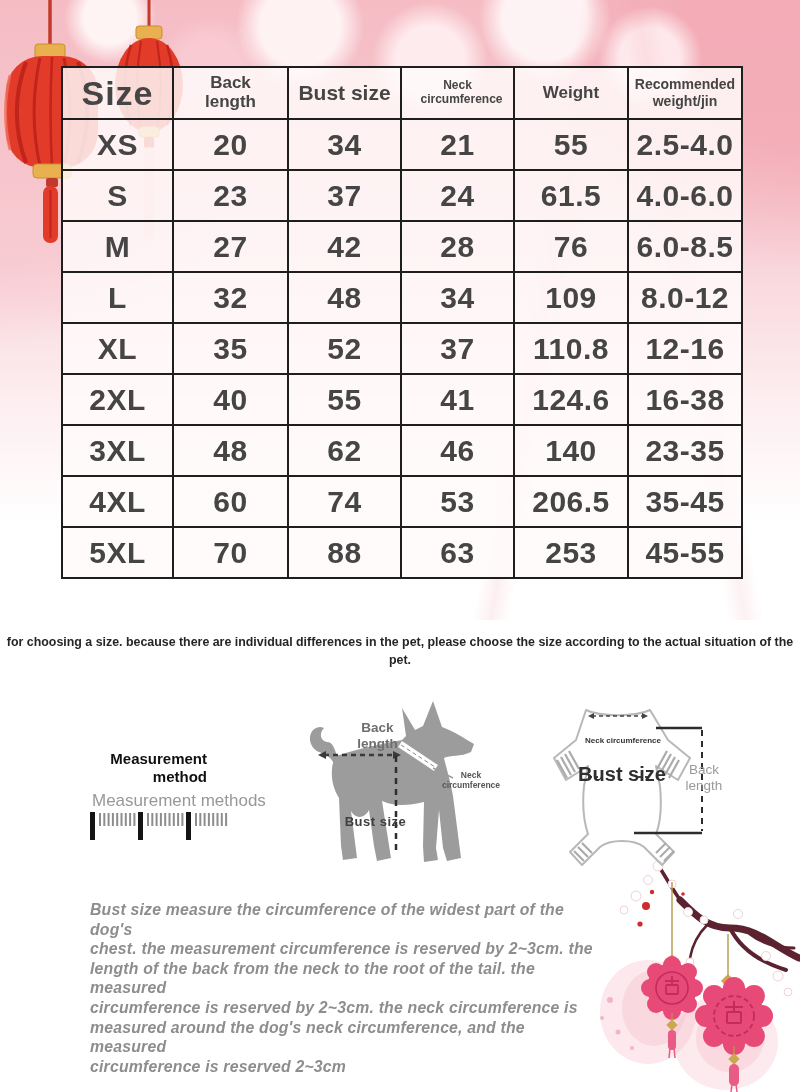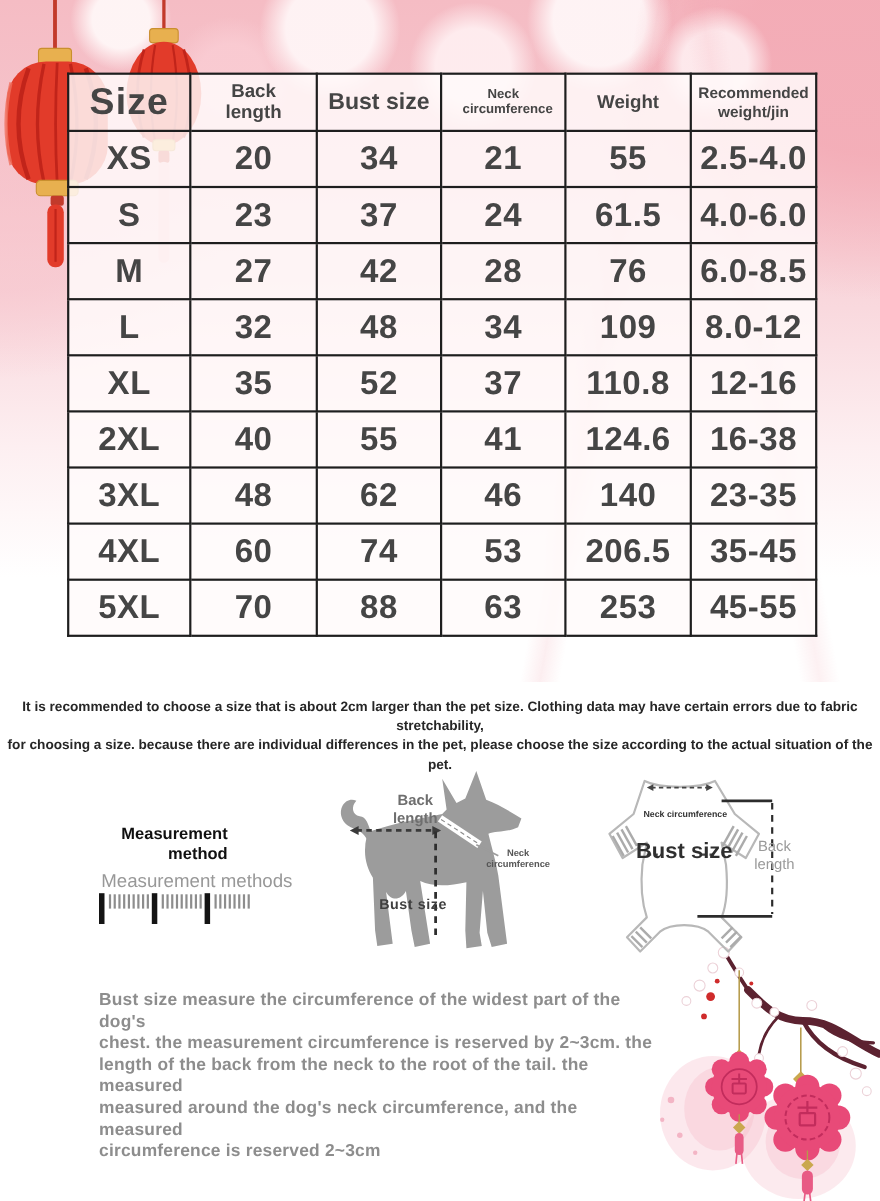--- a/index.html
+++ b/index.html
@@ -64,21 +64,21 @@
   .lab-dog-neck span{display:inline-block;max-width:62px;}
   .lab-dog-bust{left:328px;top:814px;width:95px;font-size:13px;font-weight:bold;color:#3f3f3f;letter-spacing:.5px;}
   .lab-gar-neck{left:573px;top:736px;width:100px;font-size:8px;font-weight:bold;color:#333;}
   .lab-gar-bust{left:567px;top:763px;width:110px;font-size:20px;font-weight:bold;color:#2f2f2f;}
   .lab-gar-back{left:670px;top:762px;width:68px;font-size:13.5px;color:#9a9a9a;line-height:1.15;}
   .lab-gar-back span{display:inline-block;max-width:50px;}
 
   
   .description{
     position:absolute;left:90px;top:900px;width:515px;z-index:3;
-    font-size:15.8px;font-weight:bold;color:#8d8d8d;line-height:19.6px;letter-spacing:.2px;
+    font-size:15.8px;font-weight:bold;color:#8d8d8d;line-height:19.6px;letter-spacing:.2px;font-style:italic;
   }
 
   svg{position:absolute;display:block;}
   #lanterns{left:0;top:0;z-index:1;}
   #ruler{left:90px;top:810px;z-index:3;}
   #dog{left:300px;top:698px;z-index:3;}
   #garment{left:538px;top:700px;z-index:3;}
   #decor{left:588px;top:850px;z-index:2;}
 </style>
 </head>
@@ -206,21 +206,20 @@
           <td>70</td>
           <td>88</td>
           <td>63</td>
           <td>253</td>
           <td>45-55</td>
         </tr>
       </tbody>
   </table>
 
   <div class="disclaimer">
-    <div>It is recommended to choose a size that is about 2cm larger than the pet size. Clothing data may have certain errors due to fabric stretchability,</div>
     <div>for choosing a size. because there are individual differences in the pet, please choose the size according to the actual situation of the pet.</div>
   </div>
 
   <div class="m-heading">Measurement method</div>
   <div class="m-sub">Measurement methods</div>
 
   <svg id="ruler" width="145" height="34" viewBox="0 0 145 34">
       <rect x="0" y="2" width="5" height="28" fill="#141414"></rect>
       <rect x="9" y="3" width="2" height="13" fill="#8d8d8d"></rect>
       <rect x="13.3" y="3" width="2" height="13" fill="#8d8d8d"></rect>
@@ -321,20 +320,21 @@
     <line x1="164" y1="30" x2="164" y2="131" stroke="#2c2c2c" stroke-width="2" stroke-dasharray="6 5"></line>
   </svg>
   <div class="diagram-label lab-gar-neck">Neck circumference</div>
   <div class="diagram-label lab-gar-bust">Bust size</div>
   <div class="diagram-label lab-gar-back"><span>Back length</span></div>
 
   <div class="description">
     <div>Bust size measure the circumference of the widest part of the dog's</div>
     <div>chest. the measurement circumference is reserved by 2~3cm. the</div>
     <div>length of the back from the neck to the root of the tail. the measured</div>
+    <div>circumference is reserved by 2~3cm. the neck circumference is</div>
     <div>measured around the dog's neck circumference, and the measured</div>
     <div>circumference is reserved 2~3cm</div>
   </div>
 
   <svg id="decor" width="212" height="242" viewBox="0 0 212 242">
     <ellipse cx="60" cy="162" rx="48" ry="52" fill="rgba(244,180,195,0.30)"></ellipse>
     <ellipse cx="66" cy="158" rx="32" ry="38" fill="rgba(244,180,195,0.30)"></ellipse>
     <ellipse cx="138" cy="192" rx="52" ry="48" fill="rgba(244,180,195,0.28)"></ellipse>
     <ellipse cx="142" cy="188" rx="34" ry="34" fill="rgba(244,180,195,0.30)"></ellipse>
 

